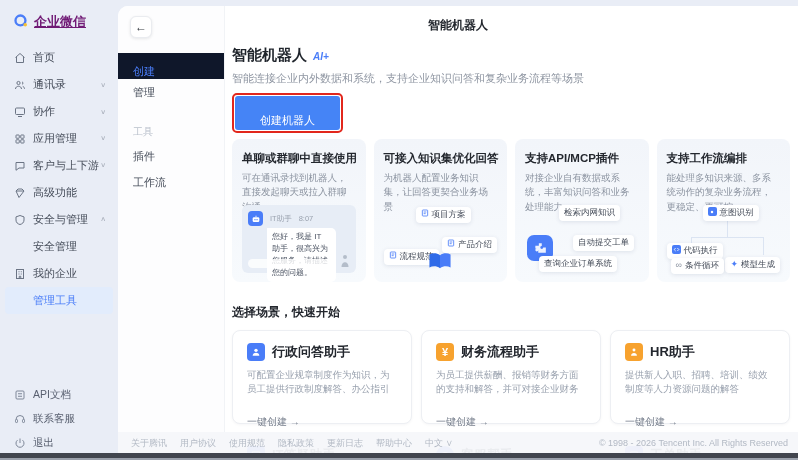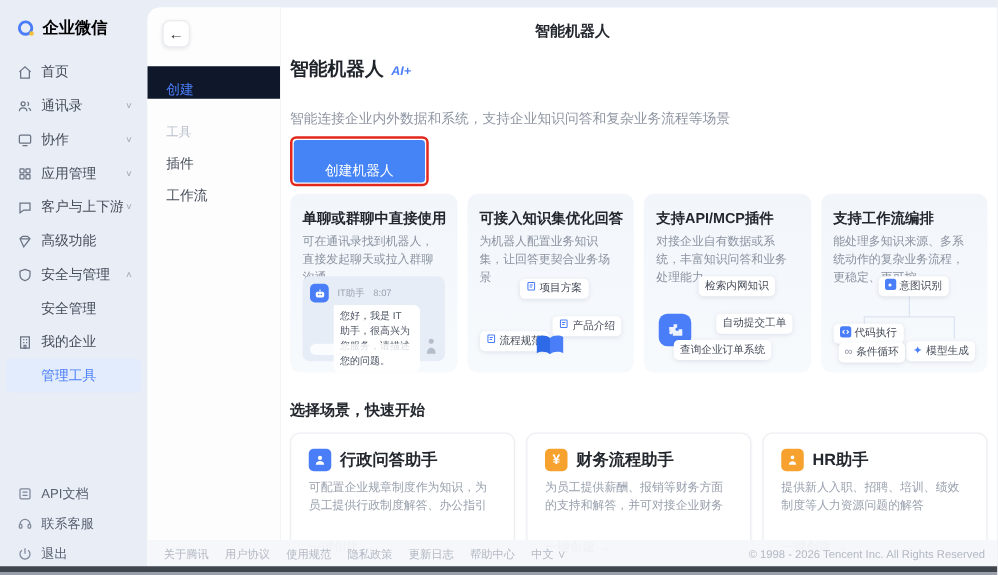--- a/index.html
+++ b/index.html
@@ -2,22 +2,22 @@
 <html><head>
 <meta charset="utf-8">
 <style>
   * { margin:0; padding:0; box-sizing:border-box; }
   body { background:#dfe3ec; font-family:"Liberation Sans", sans-serif; }
   .window { position:relative; width:798px; height:460px; background:#e9edf6; overflow:hidden;
             font-family:"Liberation Sans", sans-serif; }
 
   
   .sidebar { position:absolute; left:0; top:0; bottom:0; width:118px; padding-top:13px; }
-  .logo { display:flex; align-items:flex-end; gap:5px; padding-left:13px; color:#000000;
-          font-weight:bold; font-size:13px; margin-bottom:13px; }
+  .logo { display:flex; align-items:flex-start; gap:5px; padding-left:13px; color:#701a75;
+          font-weight:bold; font-size:13px; margin-bottom:13px;text-decoration:underline; }
   .nav-item { display:flex; align-items:center; height:27px; margin:0 5px; padding:0 7px 0 9px;
               font-size:11px; color:#454c59; border-radius:4px; cursor:pointer; }
   .nav-item .nav-ic { width:12px; height:12px; margin-right:7px; color:#6b7484; flex:none; display:flex; }
   .nav-item .nav-ic svg { width:12px; height:12px; }
   .nav-item .chev { margin-left:auto; color:#a9afbb; font-size:8px; transform:scaleY(.8); }
   .nav-item.sub { padding-left:28px; }
   .nav-item.selected { background:#e2ecfc; color:#4a7df8; }
   .sidebar-bottom { position:absolute; left:0; right:0; bottom:5px; }
   .sidebar-bottom .nav-item { height:24px; font-size:10.5px; color:#596070; }
   .sidebar-bottom .nav-ic { color:#7e8798; }
@@ -38,21 +38,21 @@
   .subnav-item { height:26px; display:flex; align-items:center; padding-left:15px;
                  font-size:11px; color:#454c59; cursor:pointer; }
   .subnav-item.selected { background:#0f172a; color:#4a7df8;align-items:flex-end; }
   .subnav-item.group { color:#b9c0cb; font-size:10px; height:22px; margin-top:16px; cursor:default; }
 
   
   .content { position:absolute; left:107px; right:0; top:0; bottom:0; padding:40px 8px 0 7px; overflow:hidden; }
   .hero-row { display:flex; align-items:baseline; gap:6px; }
   .hero-title { font-size:15px; font-weight:bold; color:#1f242b; }
   .ai-badge { font-size:10px; font-weight:bold; color:#4a7df8; font-style:italic; }
-  .hero-sub { margin-top:22px; font-size:11px; color:#8f96a2; }
+  .hero-sub { margin-top:6px; font-size:11px; color:#8f96a2; }
   .btn-annot { display:inline-block; margin-top:7px; border:2px solid #e2271c; border-radius:5px; padding:1px; }
   .create-btn { display:block; background:#4584f6; color:#fff; border:none; border-radius:3px;
                 height:23px; padding:17px 25px; font-size:11px; font-family:inherit; cursor:pointer; }
 
   
   .features { display:flex; gap:8px; margin-top:6px; }
   .fcard { flex:1; height:143px; background:linear-gradient(180deg,#f2f5fa,#f7fafd);
            border-radius:8px; padding:12px 10px; position:relative; overflow:hidden; }
   .fcard-title { font-size:11.5px; font-weight:bold; color:#23272e; white-space:nowrap; }
   .fcard-desc { font-size:9.5px; color:#8b93a0; line-height:1.5; margin-top:5px; }
@@ -239,20 +239,23 @@
 
   <div class="panel">
     <div class="page-title">智能机器人</div>
 
     <div class="subnav">
       <div class="back-btn">
         <span>←</span>
       </div>
       <div class="subnav-item selected">
           <span>创建</span>
+        </div>
+      <div class="subnav-item">
+          <span>管理</span>
         </div>
       <div class="subnav-item group">
           <span>工具</span>
         </div>
       <div class="subnav-item">
           <span>插件</span>
         </div>
       <div class="subnav-item">
           <span>工作流</span>
         </div>

